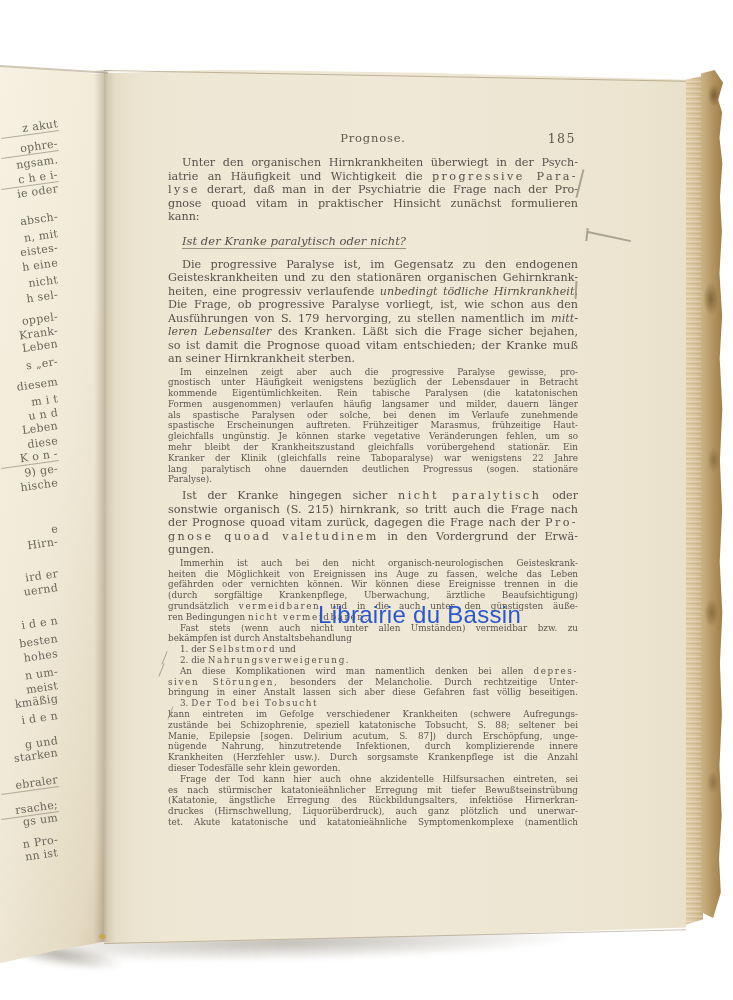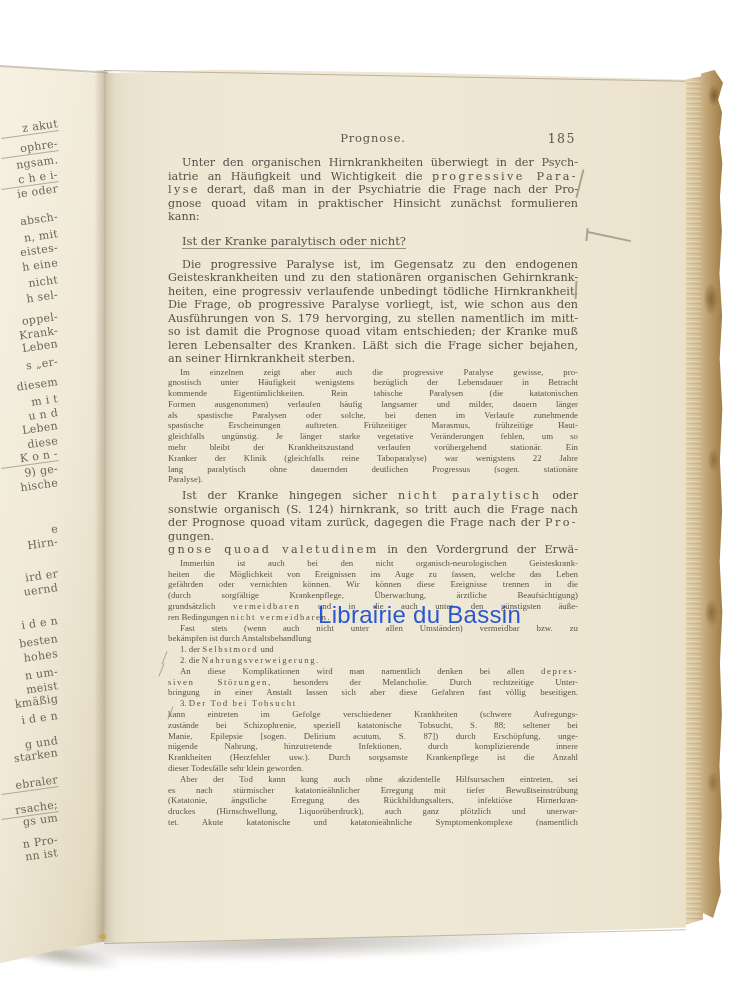--- a/index.html
+++ b/index.html
@@ -97,29 +97,29 @@
   .blk.normal{margin-top:8px;font-size:11.2px;}
   .blk.small{margin-top:5px;font-size:8.8px;color:#5b554d;}
   .blk.small + .blk.small{margin-top:0;}
   .blk.small + .blk.normal{margin-top:4px;}
   .blk.normal + .blk.small{margin-top:1px;}
   .blk.heading{margin-top:10px;font-size:11.6px;}
   .heading + .blk.normal{margin-top:9px;}
 
   .line{text-align:justify;text-align-last:justify;overflow:hidden;}
   .normal .line{line-height:13.5px;height:13.5px;}
-  .small  .line{line-height:10.8px;height:10.8px;font-family:Liberation Serif, serif;}
+  .small  .line{line-height:10.8px;height:10.8px;}
   .heading .line{line-height:15px;height:15px;text-align:left;text-align-last:left;}
   .line.noj{text-align:right;text-align-last:left;}
   .line.ind{text-indent:14px;}
   .small .line.ind{text-indent:12px;}
 
   .line .sp{letter-spacing:2.4px;}
   .small .line .sp{letter-spacing:1.6px;}
-  .line .i{}
+  .line .i{font-style:italic;}
   .line .u{border-bottom:1px solid rgba(134,126,111,.85);padding-bottom:0.5px;}
 
   
   .pencil{position:absolute;background:#948c7c;opacity:.75;z-index:6;}
   .pm1{left:579px;top:169px;width:1.6px;height:29px;transform:rotate(14deg);}
   .pm2a{left:586px;top:228px;width:1.6px;height:13px;transform:rotate(6deg);}
   .pm2b{left:588px;top:231px;width:44px;height:1.6px;transform:rotate(12deg);transform-origin:left top;}
   .pm3{left:575px;top:281px;width:1.6px;height:18px;transform:rotate(3deg);}
   .pm4{left:164px;top:651px;width:1.4px;height:14px;transform:rotate(22deg);}
   .pm5{left:161px;top:663px;width:1.4px;height:14px;transform:rotate(22deg);}
@@ -210,43 +210,43 @@
         </div>
         <div class="blk heading">
           <div class="line ind noj"><span class="i u">Ist der Kranke paralytisch oder nicht?</span></div>
         </div>
         <div class="blk normal">
           <div class="line ind"><span class="u">Die progressive Paralyse</span><span> ist, im Gegensatz zu den endogenen</span></div>
           <div class="line"><span>Geisteskrankheiten und zu den stationären organischen Gehirnkrank-</span></div>
           <div class="line"><span>heiten, </span><span class="u">eine progressiv verlaufende </span><span class="i u">unbedingt tödliche Hirnkrankheit.</span></div>
           <div class="line"><span>Die Frage, ob progressive Paralyse vorliegt, ist, wie schon aus den</span></div>
           <div class="line"><span>Ausführungen von S. 179 hervorging, zu stellen namentlich </span><span class="u">im </span><span class="i u">mitt-</span></div>
+          <div class="line"><span class="i u">leren Lebensalter</span><span> des Kranken. Läßt sich die Frage sicher bejahen,</span></div>
           <div class="line"><span>so ist damit die Prognose quoad vitam entschieden; der Kranke muß</span></div>
-          <div class="line"><span class="i u">leren Lebensalter</span><span> des Kranken. Läßt sich die Frage sicher bejahen,</span></div>
           <div class="line noj"><span>an seiner Hirnkrankheit sterben.</span></div>
         </div>
         <div class="blk small">
           <div class="line ind"><span>Im einzelnen zeigt aber auch die progressive Paralyse gewisse, pro-</span></div>
           <div class="line"><span>gnostisch unter Häufigkeit wenigstens bezüglich der Lebensdauer in Betracht</span></div>
           <div class="line"><span>kommende Eigentümlichkeiten.  Rein tabische Paralysen (die katatonischen</span></div>
           <div class="line"><span>Formen ausgenommen) verlaufen häufig langsamer und milder, dauern länger</span></div>
           <div class="line"><span>als spastische Paralysen oder solche, bei denen im Verlaufe zunehmende</span></div>
           <div class="line"><span>spastische Erscheinungen auftreten.  Frühzeitiger Marasmus, frühzeitige Haut-</span></div>
-          <div class="line"><span>gleichfalls ungünstig.  Je länger starke vegetative Veränderungen fehlen, um so</span></div>
-          <div class="line"><span>mehr bleibt der Krankheitszustand verlaufen vorübergehend stationär.  Ein</span></div>
+          <div class="line"><span>gleichfalls ungünstig.  Je können starke vegetative Veränderungen fehlen, um so</span></div>
+          <div class="line"><span>mehr bleibt der Krankheitszustand gleichfalls vorübergehend stationär.  Ein</span></div>
           <div class="line"><span>Kranker der Klinik (gleichfalls reine Taboparalyse) war wenigstens 22 Jahre</span></div>
           <div class="line"><span>lang paralytisch ohne dauernden deutlichen Progressus (sogen. stationäre</span></div>
           <div class="line noj"><span>Paralyse).</span></div>
         </div>
         <div class="blk normal">
           <div class="line ind"><span>Ist der Kranke hingegen sicher </span><span class="sp u">nicht paralytisch</span><span> oder</span></div>
-          <div class="line"><span>sonstwie organisch (S. 124) hirnkrank, so tritt auch die Frage nach</span></div>
+          <div class="line"><span>sonstwie organisch (S. 215) hirnkrank, so tritt auch die Frage nach</span></div>
           <div class="line"><span>der Prognose quoad vitam zurück, dagegen die Frage nach der </span><span class="sp u">Pro-</span></div>
+          <div class="line"><span class="sp u">gnose quoad valetudinem</span><span> in den Vordergrund der Erwä-</span></div>
           <div class="line noj"><span>gungen.</span></div>
-          <div class="line"><span class="sp u">gnose quoad valetudinem</span><span> in den Vordergrund der Erwä-</span></div>
         </div>
         <div class="blk small">
           <div class="line ind"><span>Immerhin ist auch bei den nicht organisch-neurologischen Geisteskrank-</span></div>
           <div class="line"><span>heiten die Möglichkeit von Ereignissen ins Auge zu fassen, welche das Leben</span></div>
           <div class="line"><span>gefährden oder vernichten können.  Wir können diese Ereignisse trennen in die</span></div>
           <div class="line"><span>(durch sorgfältige Krankenpflege, Überwachung, ärztliche Beaufsichtigung)</span></div>
           <div class="line"><span>grundsätzlich </span><span class="sp">vermeidbaren</span><span> und in die auch unter den günstigsten äuße-</span></div>
           <div class="line noj"><span>ren Bedingungen </span><span class="sp">nicht vermeidbaren.</span></div>
         </div>
         <div class="blk small">
@@ -267,21 +267,21 @@
         </div>
         <div class="blk small">
           <div class="line"><span>kann eintreten im Gefolge verschiedener Krankheiten (schwere Aufregungs-</span></div>
           <div class="line"><span>zustände bei Schizophrenie, speziell katatonische Tobsucht, S. 88; seltener bei</span></div>
           <div class="line"><span>Manie, Epilepsie [sogen. Delirium acutum, S. 87]) durch Erschöpfung, unge-</span></div>
           <div class="line"><span>nügende Nahrung, hinzutretende Infektionen, durch komplizierende innere</span></div>
           <div class="line"><span>Krankheiten (Herzfehler usw.).  Durch sorgsamste Krankenpflege ist die Anzahl</span></div>
           <div class="line noj"><span>dieser Todesfälle sehr klein geworden.</span></div>
         </div>
         <div class="blk small">
-          <div class="line ind"><span>Aber der Tod kann kung auch ohne akzidentelle Hilfsursachen eintreten, sei</span></div>
+          <div class="line ind"><span>Frage der Tod kann hier auch ohne akzidentelle Hilfsursachen eintreten, sei</span></div>
           <div class="line"><span>es nach stürmischer katatonieähnlicher Erregung mit tiefer Bewußtseinstrübung</span></div>
           <div class="line"><span>(Katatonie, ängstliche Erregung des Rückbildungsalters, infektiöse Hirnerkran-</span></div>
           <div class="line"><span>druckes (Hirnschwellung, Liquorüberdruck), auch ganz plötzlich und unerwar-</span></div>
           <div class="line"><span>tet.  Akute katatonische und katatonieähnliche Symptomenkomplexe (namentlich</span></div>
         </div>
       </div>
   </div>
 
   <div class="pencil pm1"></div>
   <div class="pencil pm2a"></div>

